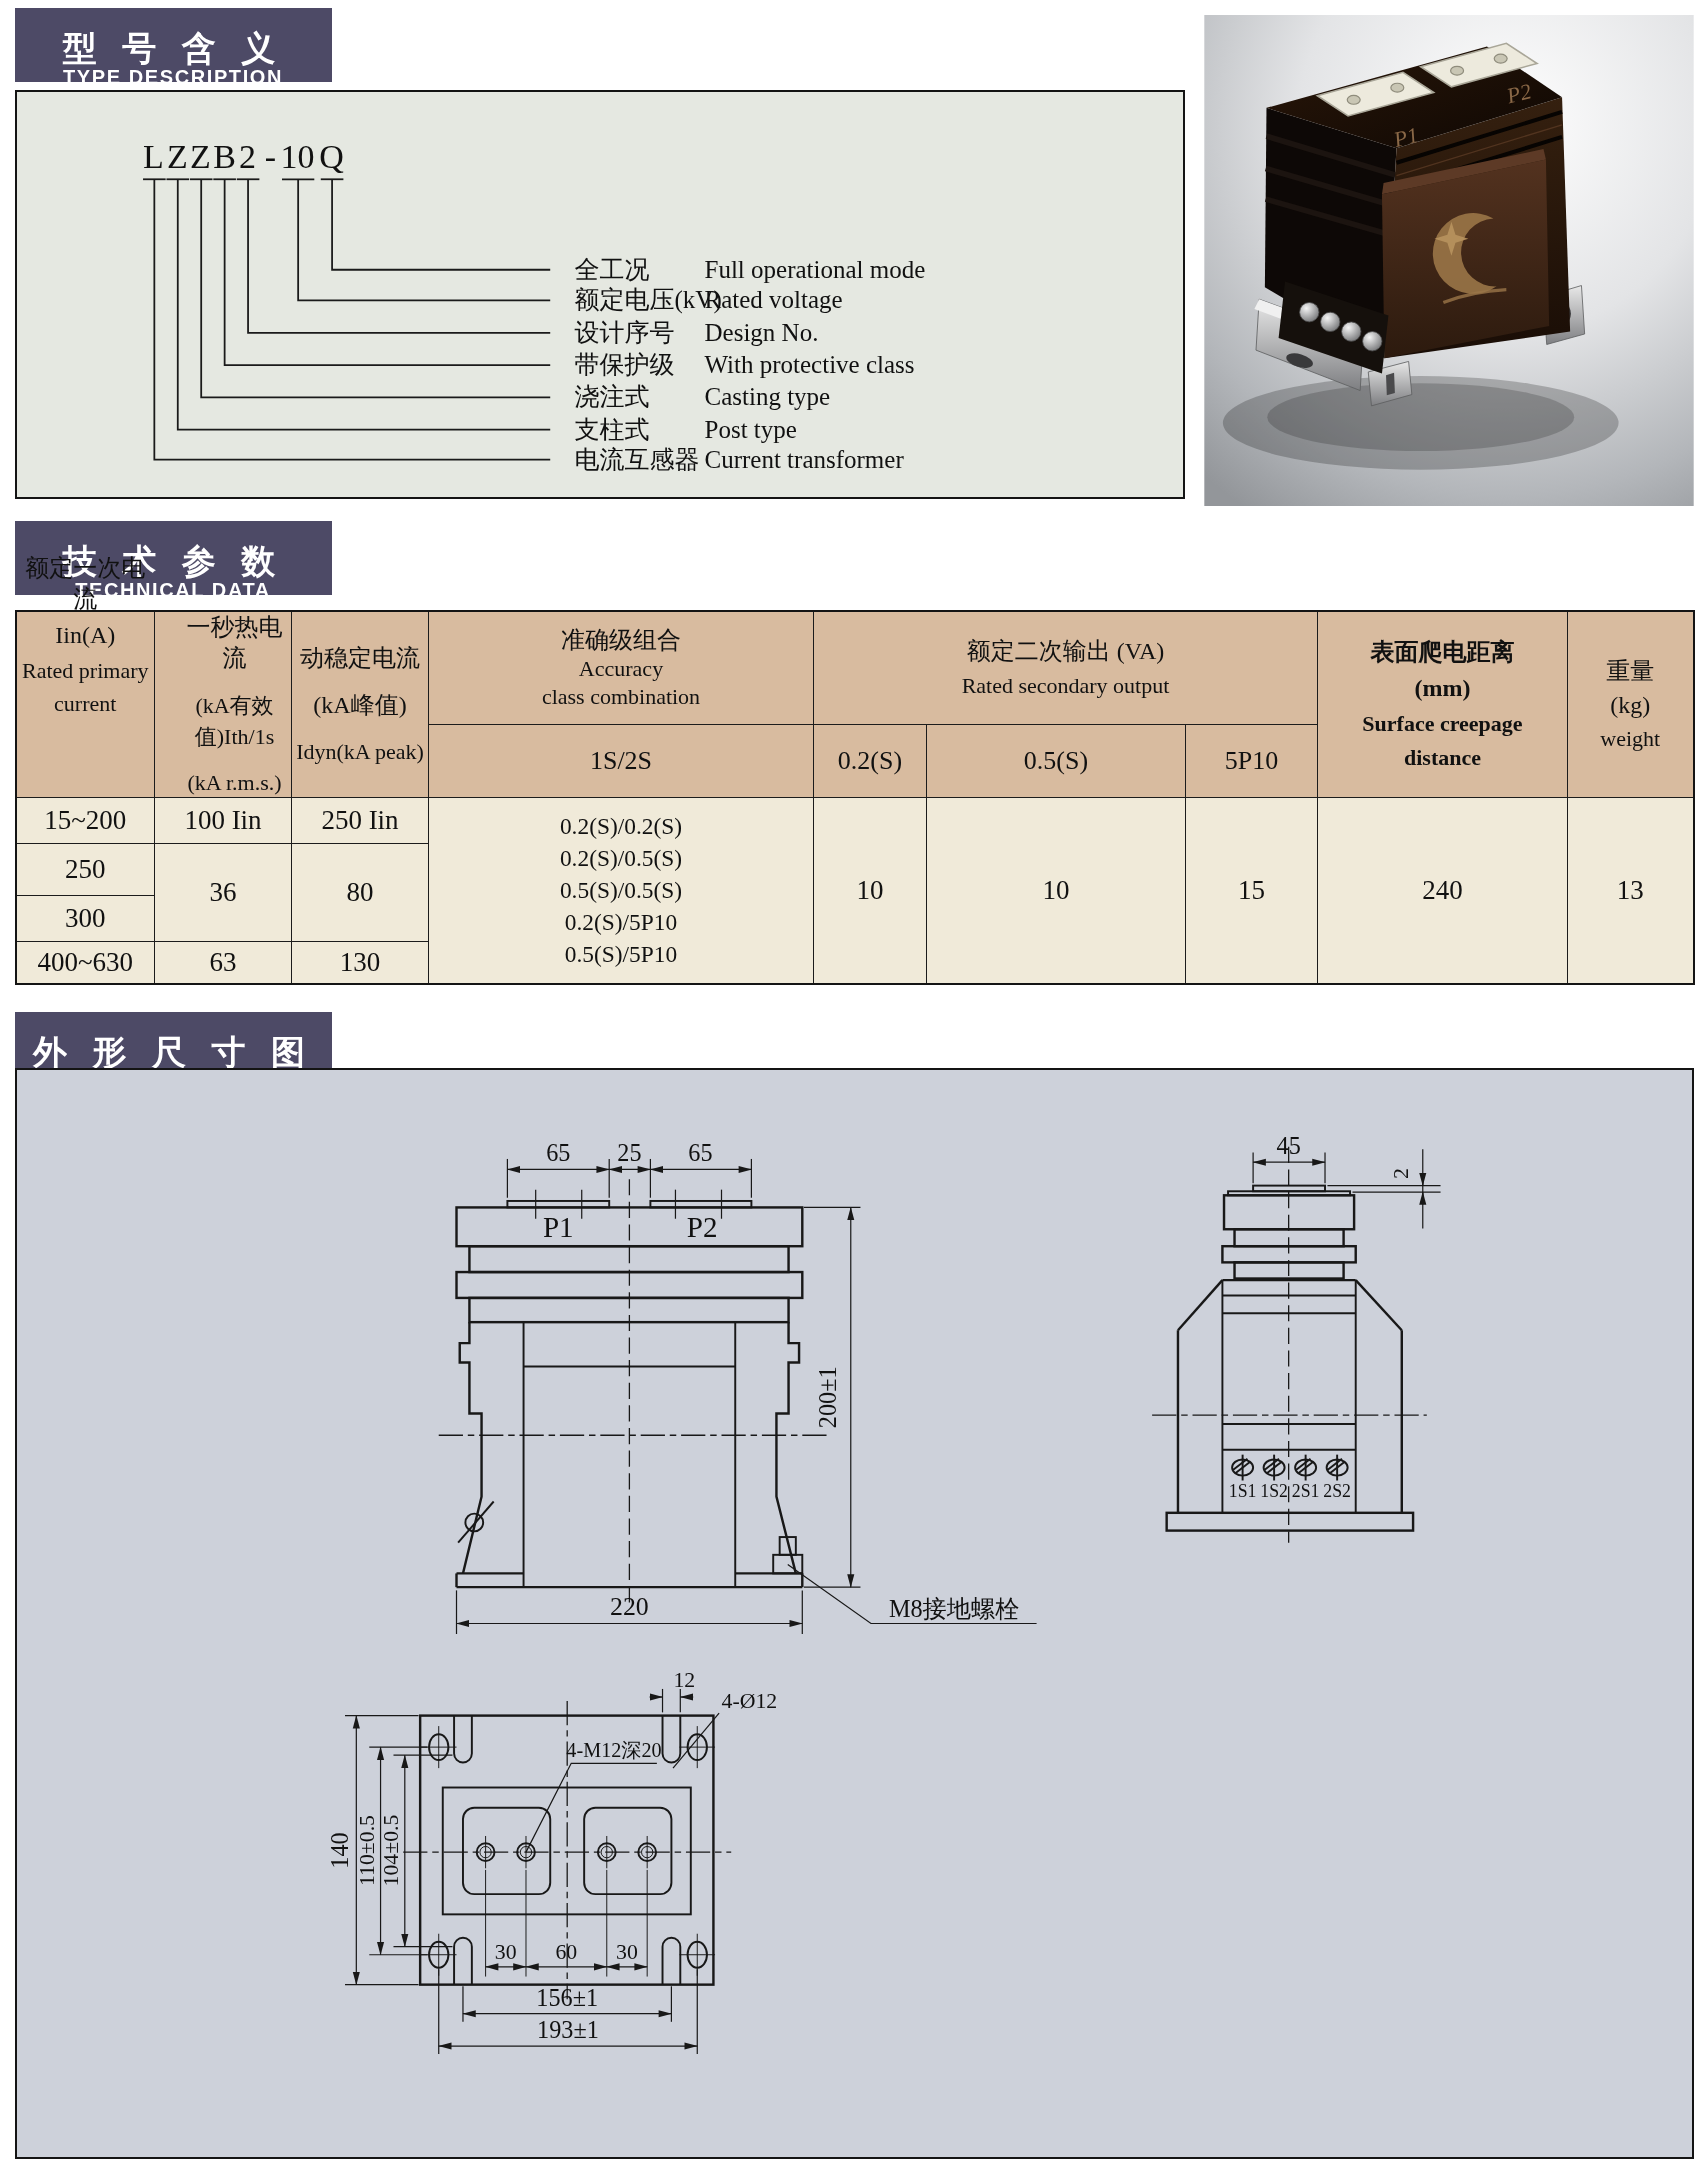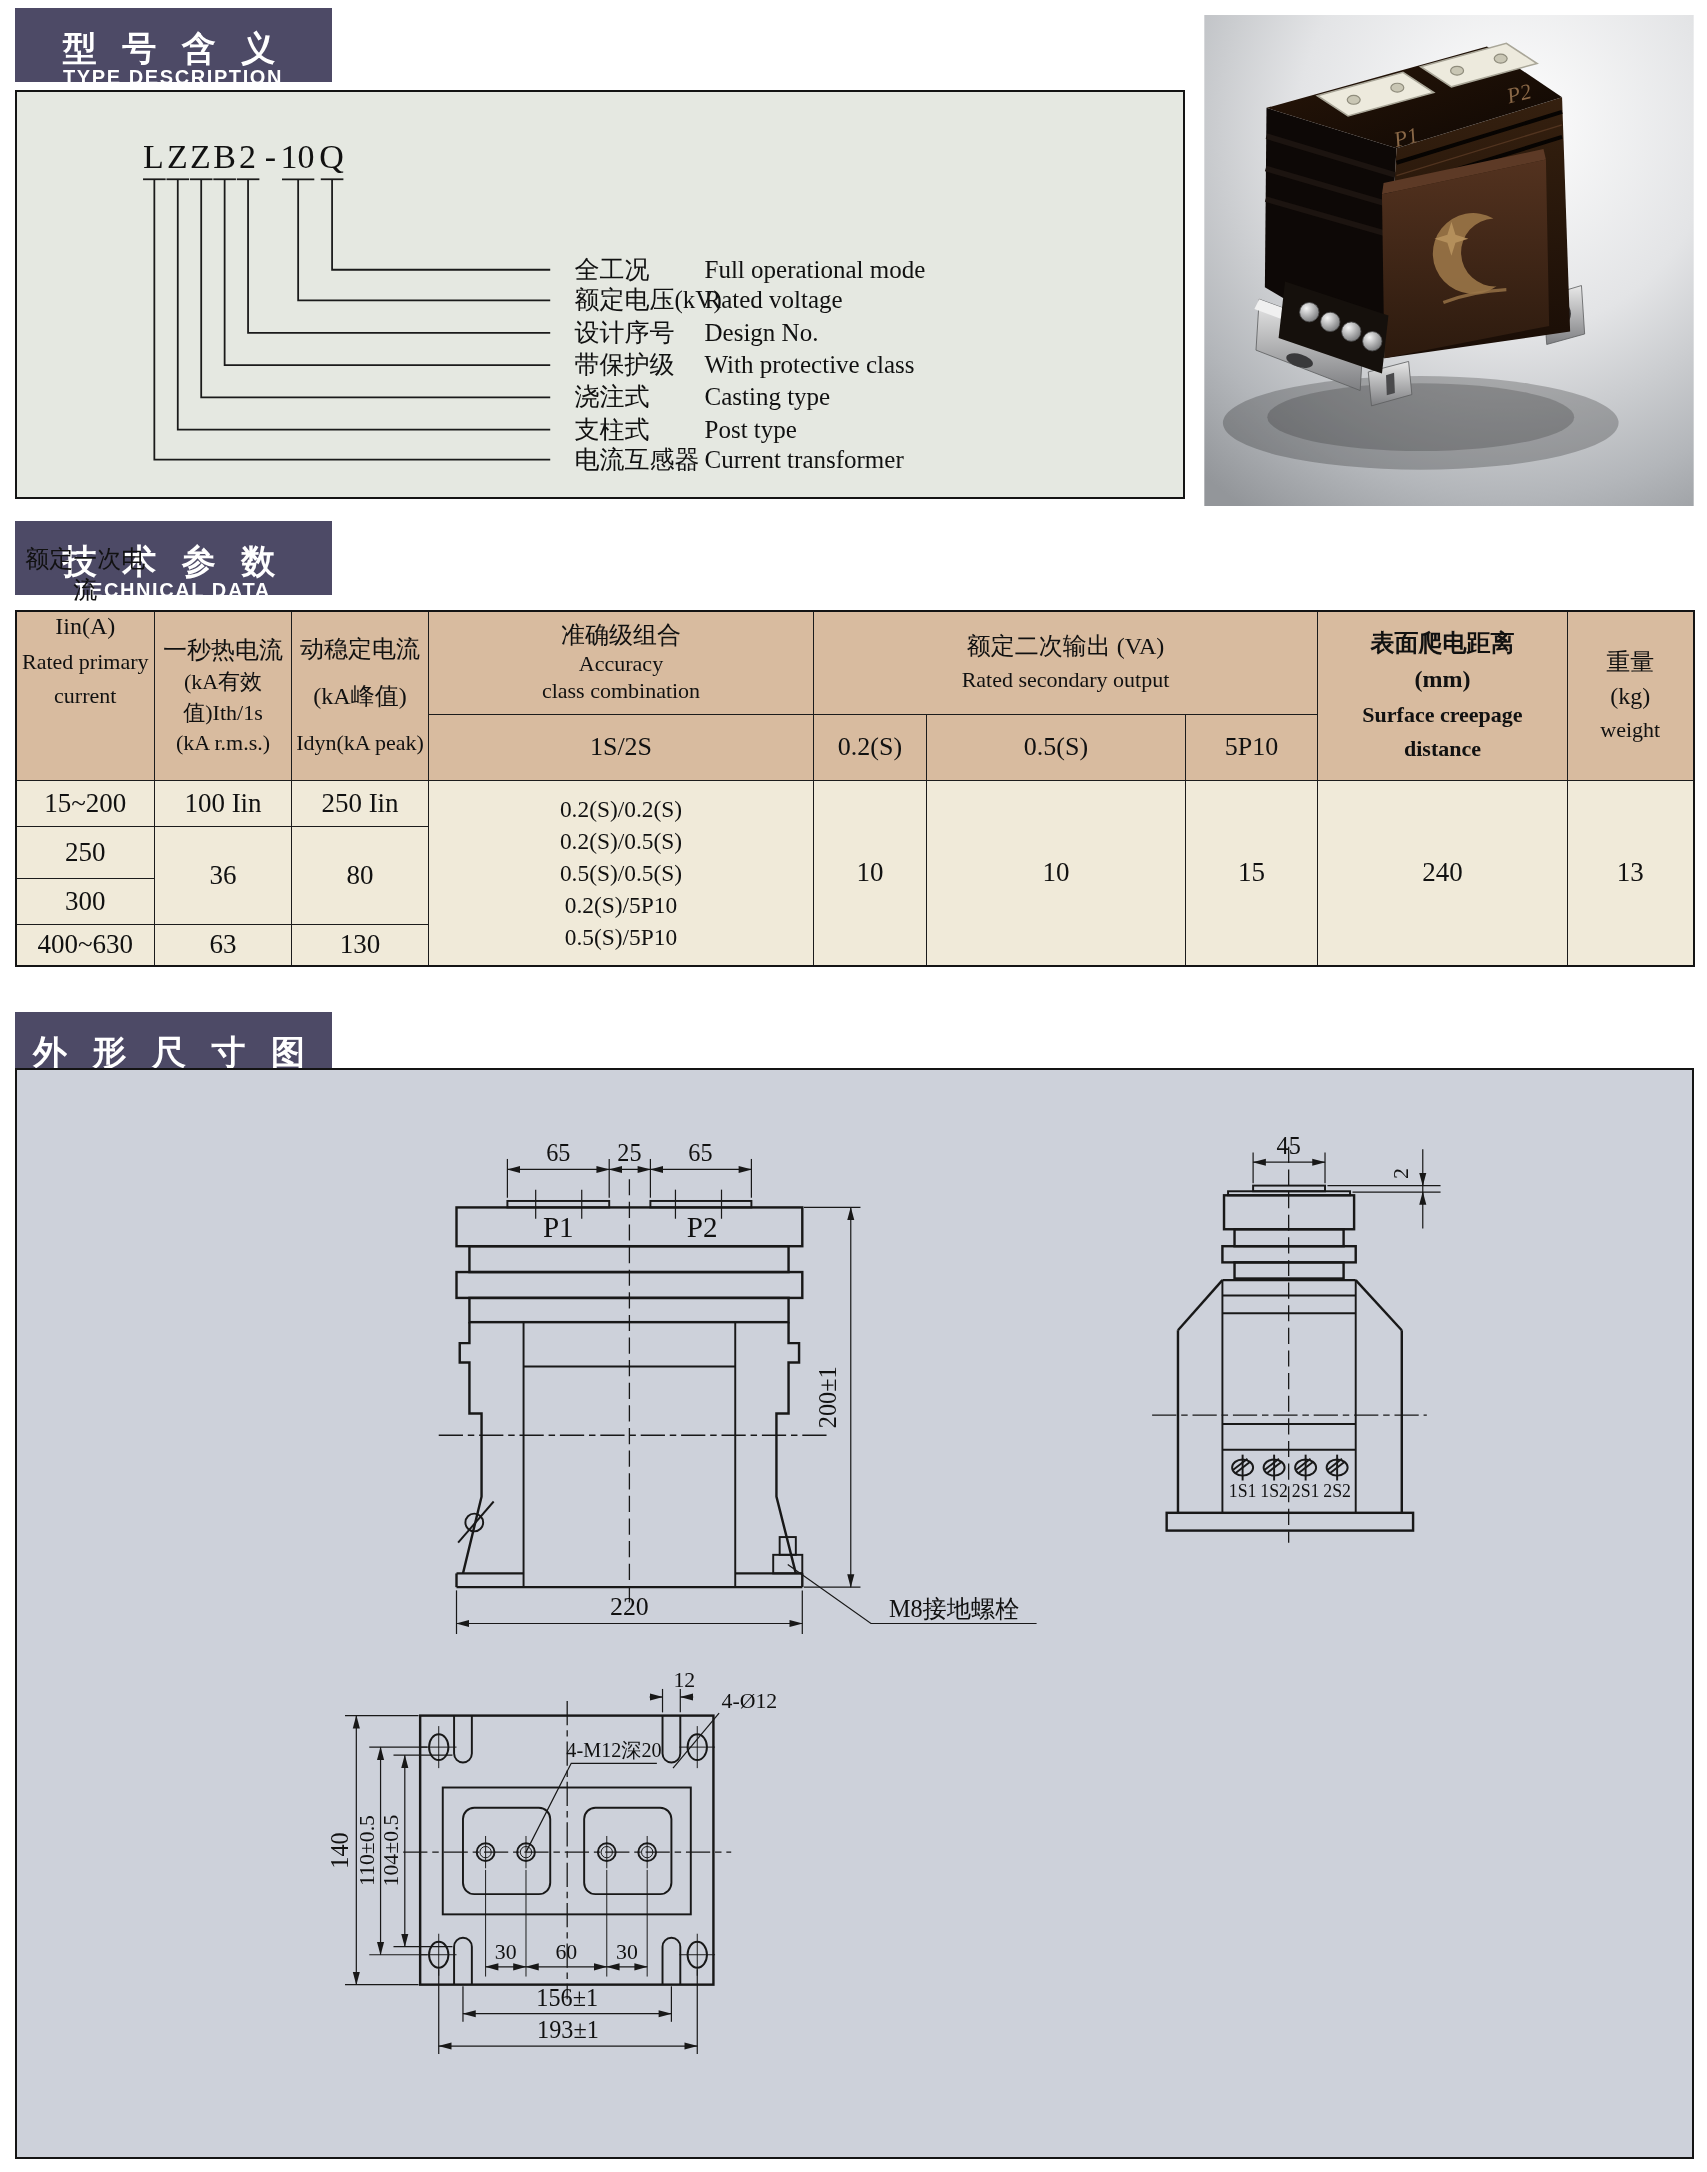--- a/index.html
+++ b/index.html
@@ -220,21 +220,21 @@
         <div class="hl"></div>
       </div>
       <div class="hstack" style="gap:4.8px;margin-top:-100%;">
         <div class="hl">额定一次电流</div>
         <div class="hl">Iin(A)</div>
         <div class="hl en">Rated primary</div>
         <div class="hl en">current</div>
       </div>
     </th>
     <th rowspan="2">
-      <div class="hstack" style="gap:0;">
+      <div class="hstack" style="gap:16px;margin-left:23px;">
         <div class="hl">一秒热电流</div>
         <div class="hl" style="font-size:22px;">(kA有效值)Ith/1s</div>
         <div class="hl en">(kA r.m.s.)</div>
       </div>
     </th>
     <th rowspan="2">
       <div class="hstack" style="gap:16px;">
         <div class="hl">动稳定电流</div>
         <div class="hl">(kA峰值)</div>
         <div class="hl en">Idyn(kA peak)</div>

